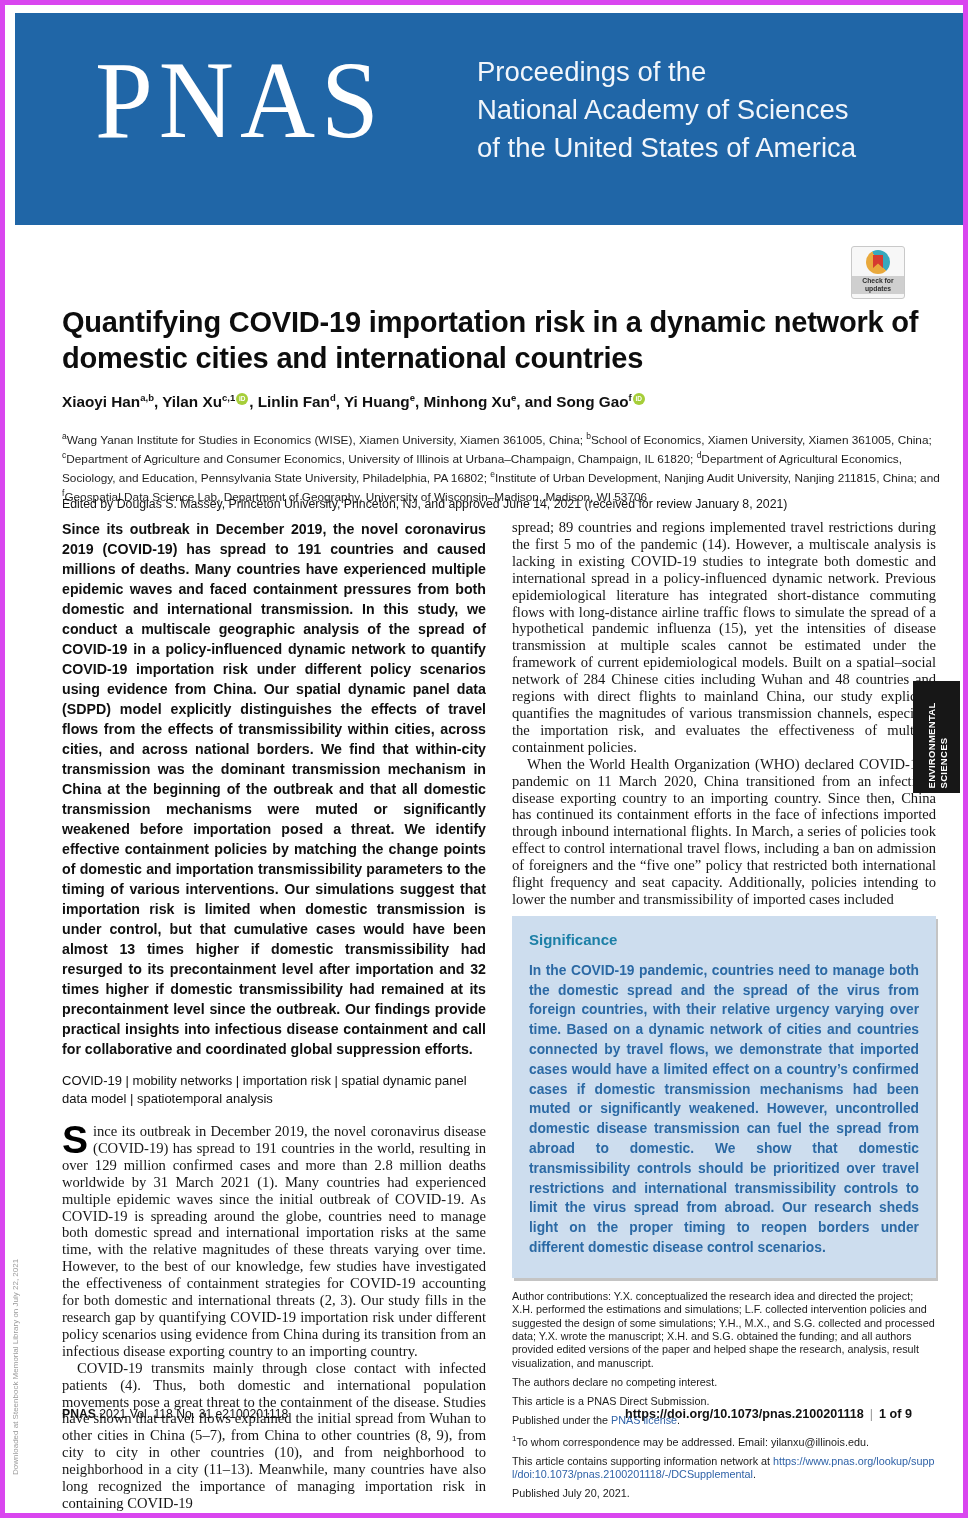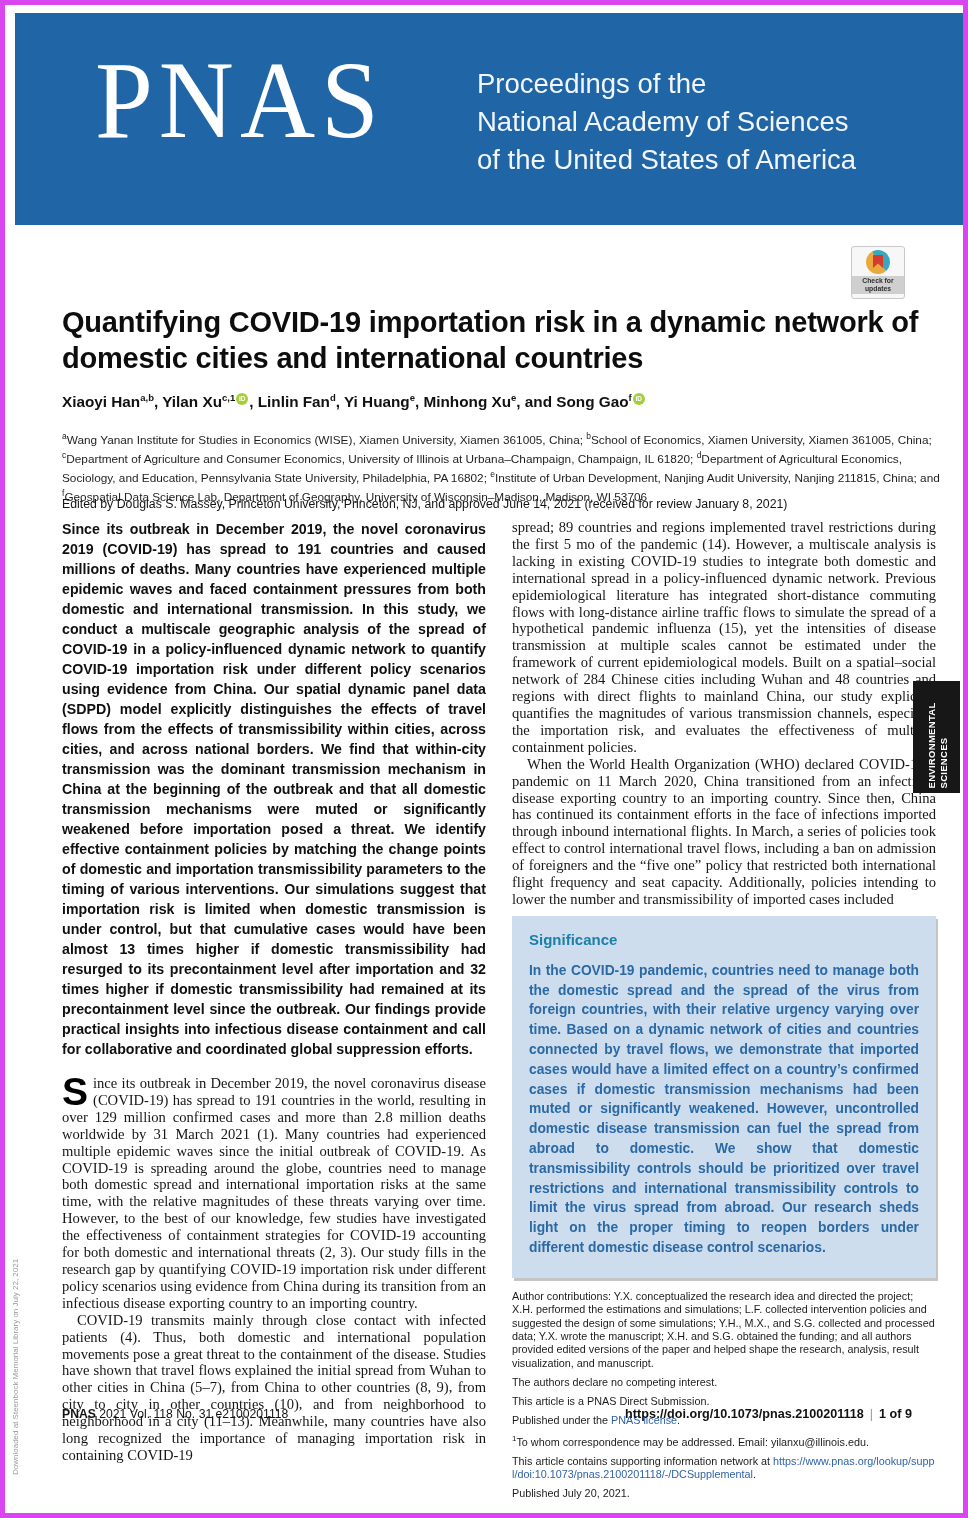--- a/index.html
+++ b/index.html
@@ -13,21 +13,21 @@
   .masthead {
     position:absolute; left:10px; top:8px; width:948px; height:212px;
     background:#2066a7; color:#fff;
   }
   .masthead .logo {
     position:absolute; left:80px; top:28px;
     font-family:"Liberation Serif", serif; font-size:104px; line-height:112px;
     letter-spacing:6px; transform:scaleY(1.06); transform-origin:top left;
   }
   .masthead .subtitle {
-    position:absolute; left:462px; top:52px;
+    position:absolute; left:462px; top:40px;
     font-size:27.5px; line-height:38px; font-weight:400; color:#f2f6fb;
   }
   
   .updates-badge {
     position:absolute; left:846px; top:241px; width:54px; height:53px;
     background:#f7f7f7; border:1px solid #c9c9c9; border-radius:3px;
     display:flex; flex-direction:column; align-items:center; padding-top:3px; cursor:pointer;
   }
   .cm-circle { width:24px; height:24px; border-radius:50%; position:relative;
     background:conic-gradient(from -30deg, #38a9bd 0 165deg, #e9a93c 165deg 360deg); }
@@ -145,20 +145,21 @@
     <div class="cm-label">Check for updates</div>
   </div>
 
   <h1 class="title">Quantifying COVID-19 importation risk in a dynamic network of domestic cities and international countries</h1>
   <div class="authors"><span><span>Xiaoyi Han</span><sup>a,b</sup><span>, </span></span><span><span>Yilan Xu</span><sup>c,1</sup><span class="orcid">iD</span><span>, </span></span><span><span>Linlin Fan</span><sup>d</sup><span>, </span></span><span><span>Yi Huang</span><sup>e</sup><span>, </span></span><span><span>Minhong Xu</span><sup>e</sup><span>, and </span></span><span><span>Song Gao</span><sup>f</sup><span class="orcid">iD</span></span></div>
   <div class="affiliations"><sup>a</sup><span>Wang Yanan Institute for Studies in Economics (WISE), Xiamen University, Xiamen 361005, China; </span><sup>b</sup><span>School of Economics, Xiamen University, Xiamen 361005, China; </span><sup>c</sup><span>Department of Agriculture and Consumer Economics, University of Illinois at Urbana–Champaign, Champaign, IL 61820; </span><sup>d</sup><span>Department of Agricultural Economics, Sociology, and Education, Pennsylvania State University, Philadelphia, PA 16802; </span><sup>e</sup><span>Institute of Urban Development, Nanjing Audit University, Nanjing 211815, China; and </span><sup>f</sup><span>Geospatial Data Science Lab, Department of Geography, University of Wisconsin–Madison, Madison, WI 53706</span></div>
   <div class="edited">Edited by Douglas S. Massey, Princeton University, Princeton, NJ, and approved June 14, 2021 (received for review January 8, 2021)</div>
 
   <div class="col col-left">
     <p class="abstract">Since its outbreak in December 2019, the novel coronavirus 2019 (COVID-19) has spread to 191 countries and caused millions of deaths. Many countries have experienced multiple epidemic waves and faced containment pressures from both domestic and international transmission. In this study, we conduct a multiscale geographic analysis of the spread of COVID-19 in a policy-influenced dynamic network to quantify COVID-19 importation risk under different policy scenarios using evidence from China. Our spatial dynamic panel data (SDPD) model explicitly distinguishes the effects of travel flows from the effects of transmissibility within cities, across cities, and across national borders. We find that within-city transmission was the dominant transmission mechanism in China at the beginning of the outbreak and that all domestic transmission mechanisms were muted or significantly weakened before importation posed a threat. We identify effective containment policies by matching the change points of domestic and importation transmissibility parameters to the timing of various interventions. Our simulations suggest that importation risk is limited when domestic transmission is under control, but that cumulative cases would have been almost 13 times higher if domestic transmissibility had resurged to its precontainment level after importation and 32 times higher if domestic transmissibility had remained at its precontainment level since the outbreak. Our findings provide practical insights into infectious disease containment and call for collaborative and coordinated global suppression efforts.</p>
+    <p class="keywords">COVID-19 | mobility networks | importation risk | spatial dynamic panel data model | spatiotemporal analysis</p>
     <div class="serif-p intro">
       <span class="dropcap">S</span><span>ince its outbreak in December 2019, the novel coronavirus disease (COVID-19) has spread to 191 countries in the world, resulting in over 129 million confirmed cases and more than 2.8 million deaths worldwide by 31 March 2021 (1). Many countries had experienced multiple epidemic waves since the initial outbreak of COVID-19. As COVID-19 is spreading around the globe, countries need to manage both domestic spread and international importation risks at the same time, with the relative magnitudes of these threats varying over time. However, to the best of our knowledge, few studies have investigated the effectiveness of containment strategies for COVID-19 accounting for both domestic and international threats (2, 3). Our study fills in the research gap by quantifying COVID-19 importation risk under different policy scenarios using evidence from China during its transition from an infectious disease exporting country to an importing country.</span>
     </div>
     <p class="serif-p indent">COVID-19 transmits mainly through close contact with infected patients (4). Thus, both domestic and international population movements pose a great threat to the containment of the disease. Studies have shown that travel flows explained the initial spread from Wuhan to other cities in China (5–7), from China to other countries (8, 9), from city to city in other countries (10), and from neighborhood to neighborhood in a city (11–13). Meanwhile, many countries have also long recognized the importance of managing importation risk in containing COVID-19</p>
   </div>
 
   <div class="col col-right">
     <p class="serif-p">spread; 89 countries and regions implemented travel restrictions during the first 5 mo of the pandemic (14). However, a multiscale analysis is lacking in existing COVID-19 studies to integrate both domestic and international spread in a policy-influenced dynamic network. Previous epidemiological literature has integrated short-distance commuting flows with long-distance airline traffic flows to simulate the spread of a hypothetical pandemic influenza (15), yet the intensities of disease transmission at multiple scales cannot be estimated under the framework of current epidemiological models. Built on a spatial–social network of 284 Chinese cities including Wuhan and 48 countries and regions with direct flights to mainland China, our study explicitly quantifies the magnitudes of various transmission channels, especially the importation risk, and evaluates the effectiveness of multiple containment policies.</p>
     <p class="serif-p indent">When the World Health Organization (WHO) declared COVID-19 a pandemic on 11 March 2020, China transitioned from an infectious disease exporting country to an importing country. Since then, China has continued its containment efforts in the face of infections imported through inbound international flights. In March, a series of policies took effect to control international travel flows, including a ban on admission of foreigners and the “five one” policy that restricted both international flight frequency and seat capacity. Additionally, policies intending to lower the number and transmissibility of imported cases included</p>
 

